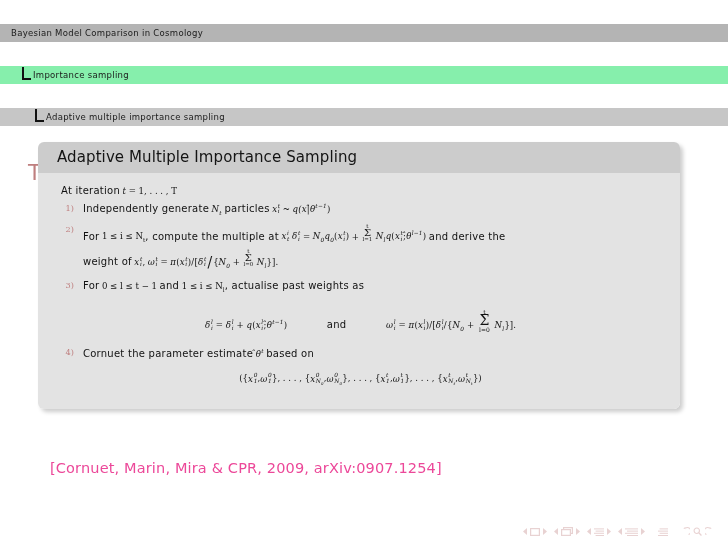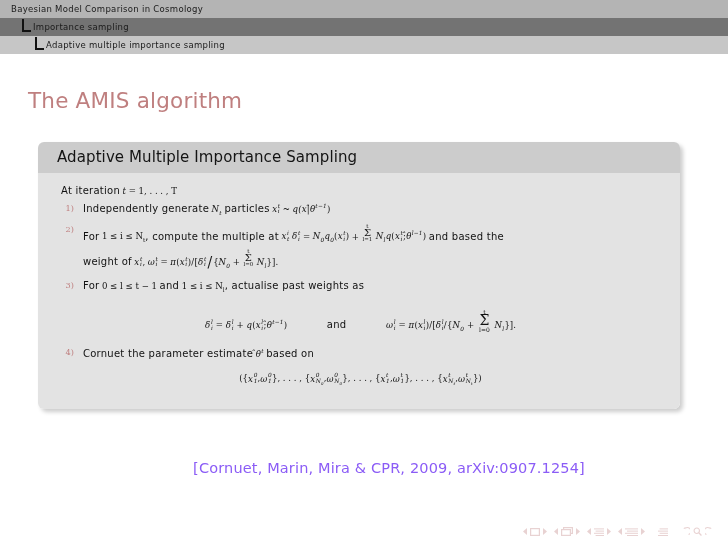--- a/index.html
+++ b/index.html
@@ -21,23 +21,24 @@
   }
   .navbar {
     box-sizing: border-box;
     width: 100%;
     color: #1a1a1a;
     font-size: 8.5px;
     letter-spacing: .3px;
     display: flex;
     align-items: center;
     white-space: nowrap;
+    margin-top: 24px;
   }
   .navbar-1 { background: #b4b4b4; height: 18px; padding-left: 11px; }
-  .navbar-2 { background: #737373; height: 18px; padding-left: 11px; }
+  .navbar-2 { background: #86efac; height: 18px; padding-left: 11px; }
   .navbar-3 { background: #c6c6c6; height: 18px; padding-left: 11px; }
 
   .nav-elbow {
     display: inline-block;
     position: relative;
     width: 10px;
     height: 11px;
     margin-right: 1px;
     flex: 0 0 auto;
   }
@@ -207,22 +208,21 @@
     vertical-align: -0.16em;
     margin: 0 1px;
   }
 
   
   .citation {
     position: absolute;
     top: 460px;
     left: 0;
     width: 728px;
-    text-align: center;
-    color: #8b5cf6;
+    color: #ec4899;
     font-size: 14.5px;
     letter-spacing: .15px;
     padding-left: 50px;
     box-sizing: border-box;
   }
 
   
   .navsyms {
     position: absolute;
     right: 14px;
@@ -295,21 +295,21 @@
         <div class="enum-body">
           <span class="txt">For</span>
           <span class="mr"><span>1 ≤ i ≤ N</span><sub>t</sub></span><span class="txt">, compute the multiple at</span>
           <span class="m">x<span class="supsub"><span>i</span><span>t</span></span></span>
           <span class="m">δ<span class="supsub"><span>t</span><span>i</span></span></span>
           <span class="mr">=</span>
           <span class="m">N<sub>0</sub>q<sub>0</sub><span class="mr">(</span>x<span class="supsub"><span>t</span><span>i</span></span><span class="mr">)</span></span>
           <span class="mr">+</span>
           <span class="insum"><span class="lim">t</span><span class="sym">Σ</span><span class="lim">l=1</span></span>
           <span class="m">N<sub>l</sub>q<span class="mr">(</span>x<span class="supsub"><span>t</span><span>i</span></span><span class="mr">;</span>̂θ<sup>l−1</sup><span class="mr">)</span></span>
-          <span class="txt">and based the</span>
+          <span class="txt">and derive the</span>
 
           <div class="cont-line">
             <span class="txt">weight of</span>
             <span class="m">x<span class="supsub"><span>t</span><span>i</span></span></span><span class="mr">,</span>
             <span class="m">ω<span class="supsub"><span>t</span><span>i</span></span></span>
             <span class="mr">=</span>
             <span class="m">π<span class="mr">(</span>x<span class="supsub"><span>t</span><span>i</span></span><span class="mr">)/[</span>δ<span class="supsub"><span>t</span><span>i</span></span></span><span class="bigslash">/</span><span class="mr">{</span><span class="m">N<sub>0</sub></span>
             <span class="mr">+</span>
             <span class="insum"><span class="lim">t</span><span class="sym">Σ</span><span class="lim">l=0</span></span>
             <span class="m">N<sub>l</sub></span><span class="mr">}]</span><span class="mr">.</span>

